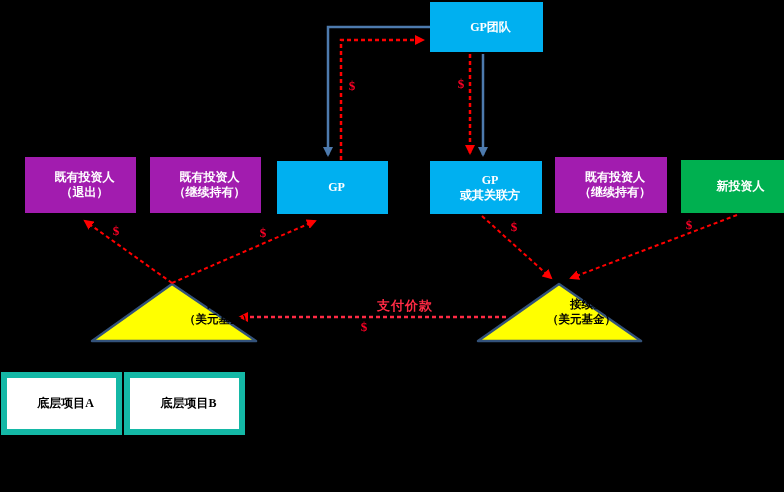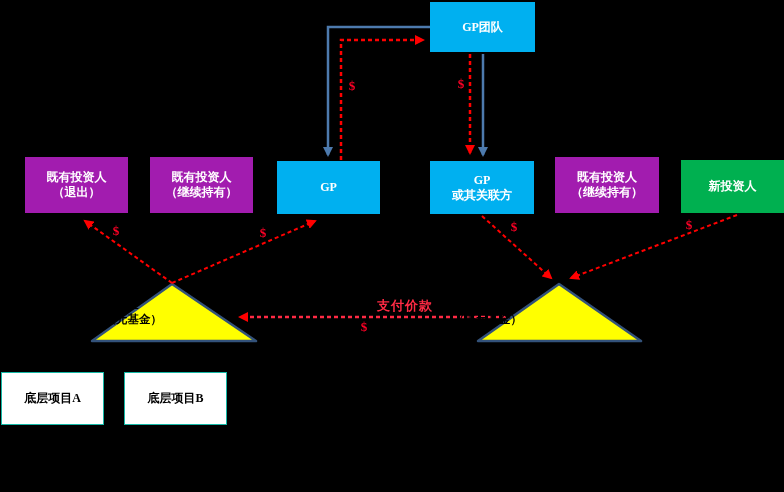--- a/index.html
+++ b/index.html
@@ -3,29 +3,29 @@
 <meta charset="utf-8">
 <style>
   html,body{margin:0;padding:0;background:#222;}
   #canvas{
     position:relative;width:784px;height:492px;background:#000;
     font-family:"Liberation Serif","DejaVu Serif",serif;overflow:hidden;
   }
   .node{
     position:absolute;display:flex;align-items:center;justify-content:center;
     text-align:center;font-weight:bold;font-size:12px;line-height:15px;
-    white-space:pre-line;color:#fff;z-index:1;
+    white-space:pre-line;color:#fff;z-index:1;padding-left:8px;
   }
   .blue{background:#00B0F0;}
   .lgreen{background:#a21caf;}
   .dgreen{background:#00B050;}
-  .white-box{background:#ffffff;color:#000;border:1px solid #14b8a6;}
+  .white-box{background:#ffffff;color:#000;border:6px solid #14b8a6;}
   #connector-layer{position:absolute;left:0;top:0;z-index:2;pointer-events:none;}
   .tri-label{
-    position:absolute;z-index:3;text-align:left;font-weight:bold;
+    position:absolute;z-index:3;text-align:right;font-weight:bold;
     font-size:11.5px;line-height:15px;color:#000;white-space:pre-line;
   }
   .dollar{
     position:absolute;z-index:3;color:#FF0026;font-weight:bold;font-size:13px;
     transform:translate(-50%,-50%);
   }
   .payment{
     position:absolute;z-index:3;color:#FF2A44;font-weight:bold;font-size:13px;
     transform:translate(-50%,-50%);letter-spacing:1px;margin-left:40px;
   }

